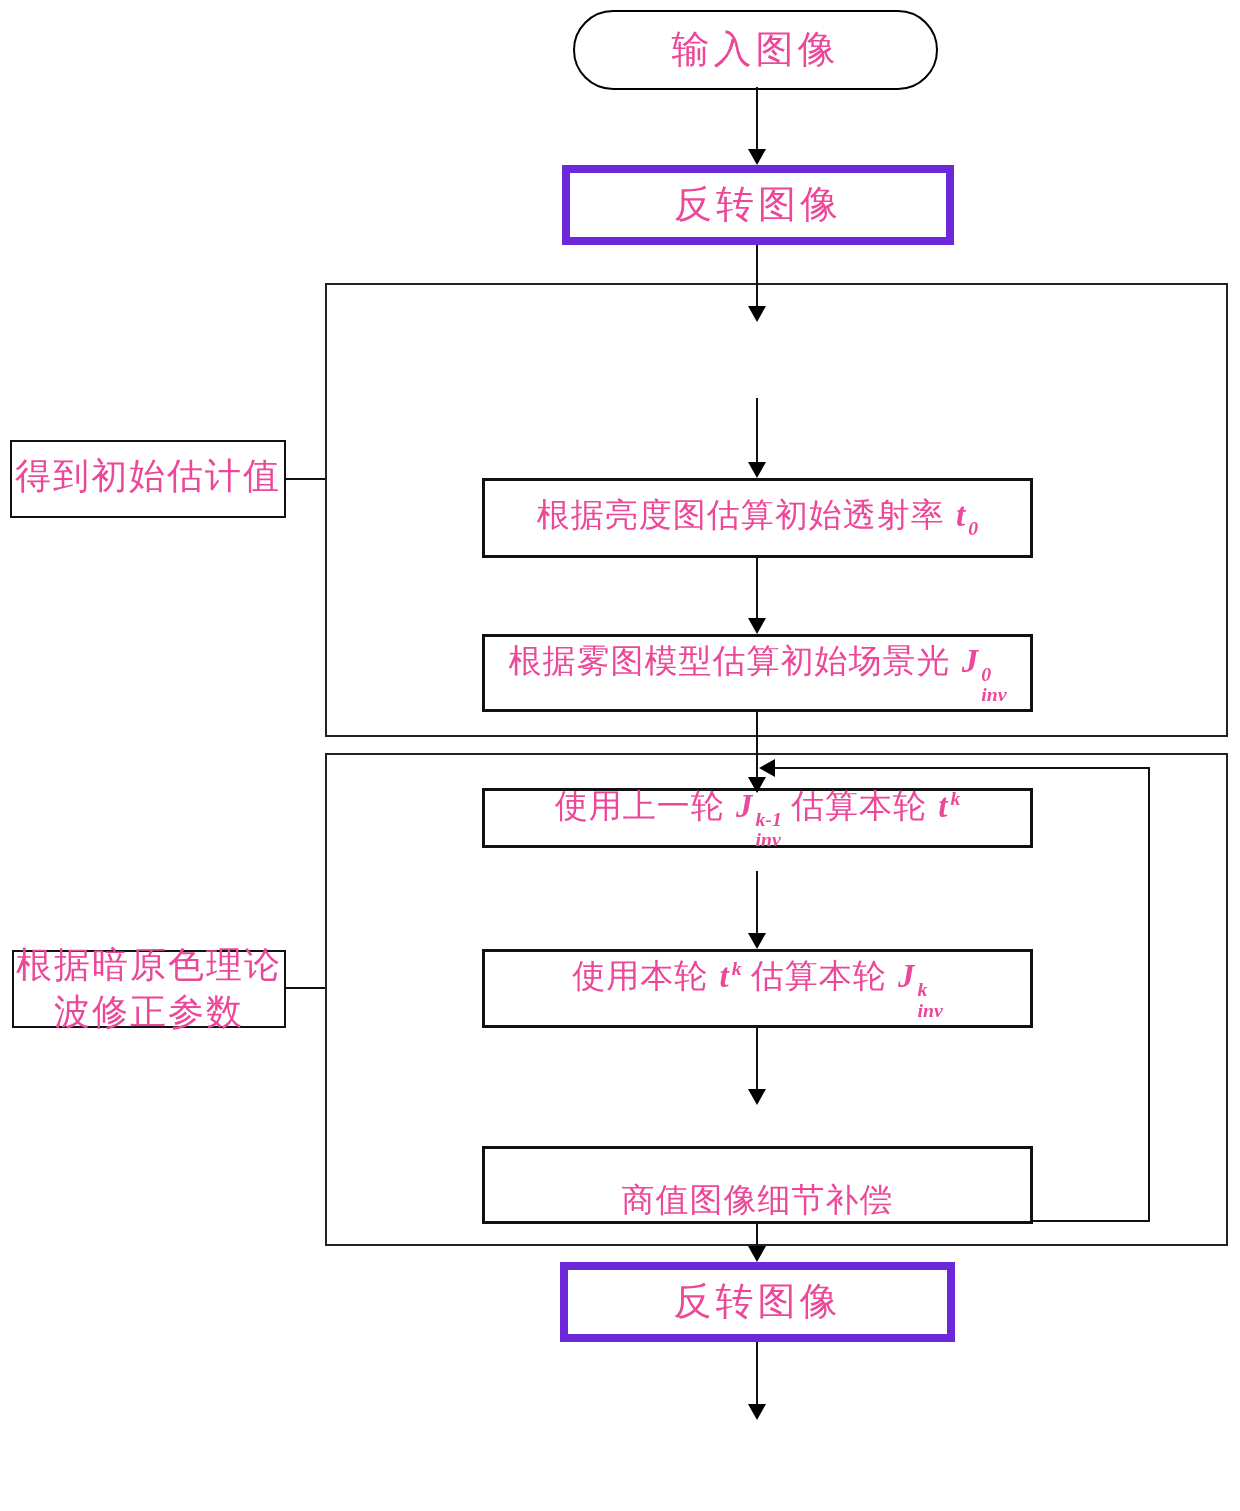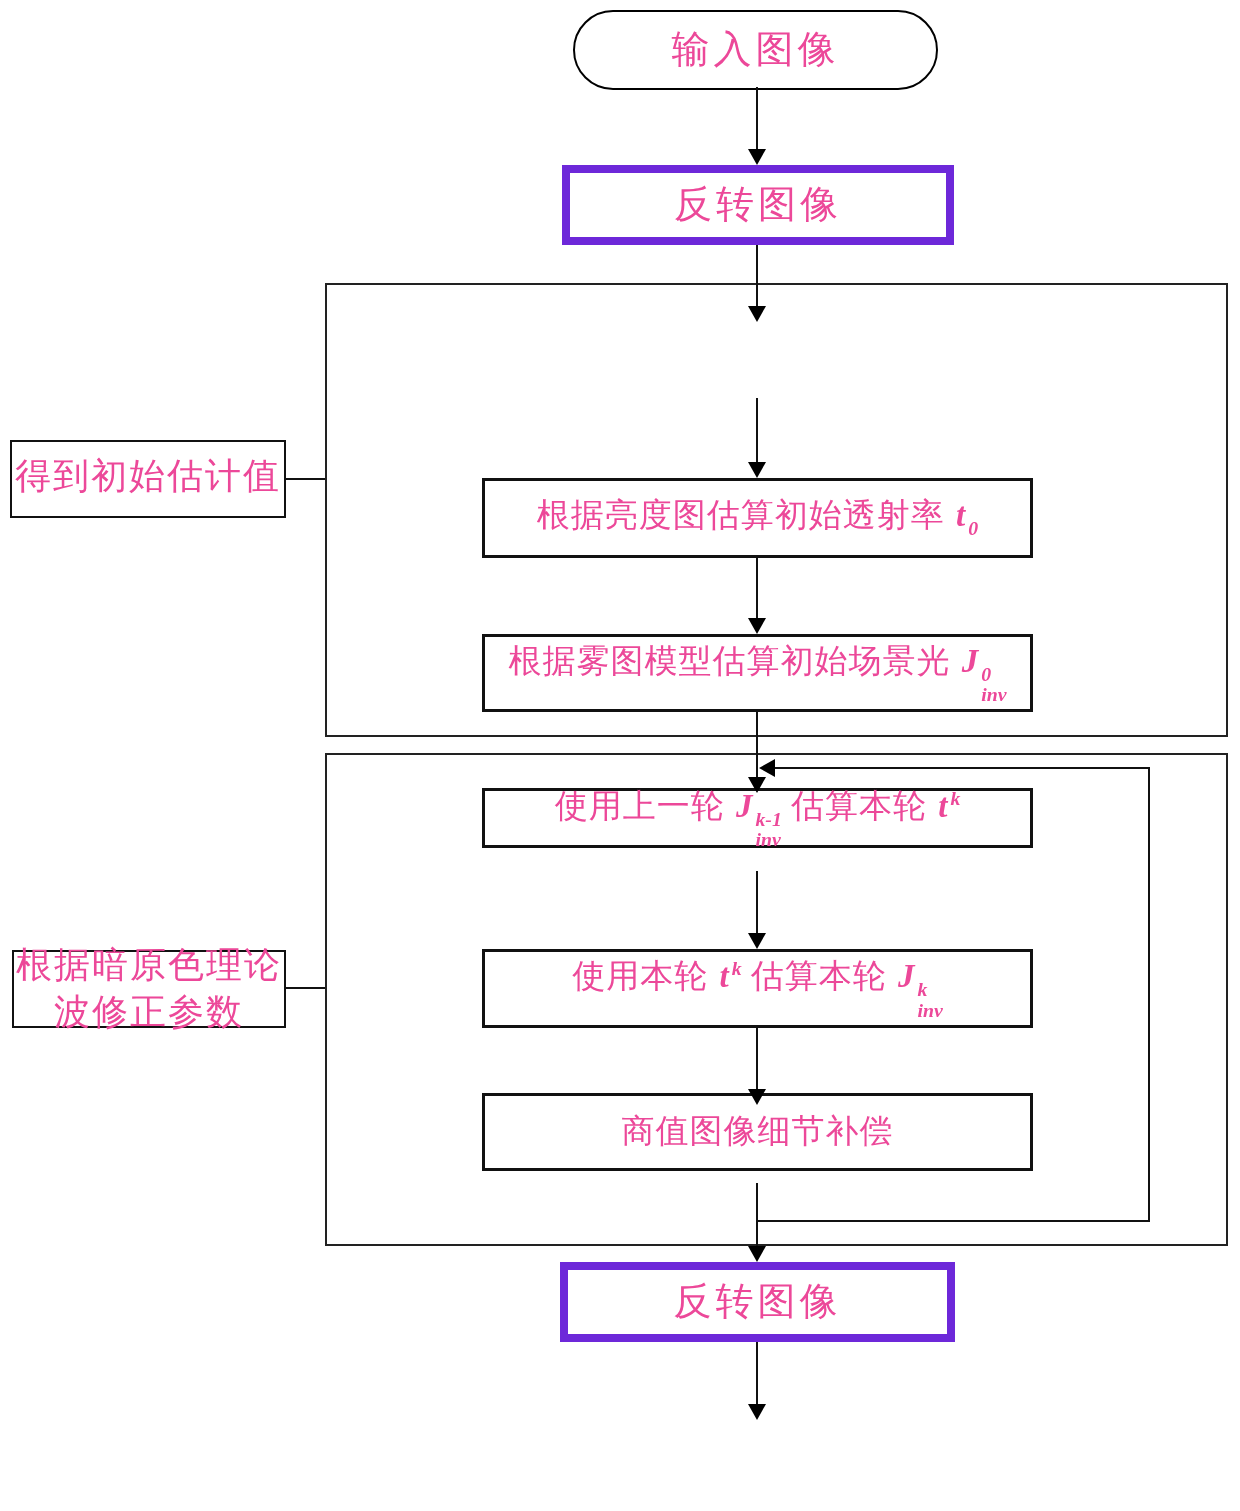--- a/index.html
+++ b/index.html
@@ -189,21 +189,21 @@
 
   <div class="node inner" style="left:482px; top:949px; width:551px; height:79px;">
     <span>
       <span>使用本轮 </span><span class="mvar">t</span><span class="solo-sup">k</span><span> 估算本轮 </span><span class="mvar">J</span><span class="supsub">
           <span>k</span>
           <span>inv</span>
         </span>
     </span>
   </div>
 
-  <div class="node inner" style="left:482px; top:1093px; width:551px; height:78px;">
+  <div class="node inner" style="left:482px; top:1146px; width:551px; height:78px;align-items:flex-end;">
     <span>商值图像细节补偿</span>
   </div>
 
   <div class="node side-label" style="left:10px; top:440px; width:276px; height:78px;font-family:Liberation Mono, monospace;">
     <span>得到初始估计值</span>
   </div>
 
   <div class="node side-label" style="left:12px; top:950px; width:274px; height:78px;">
     <span>根据暗原色理论</span>
     <span>波修正参数</span>

